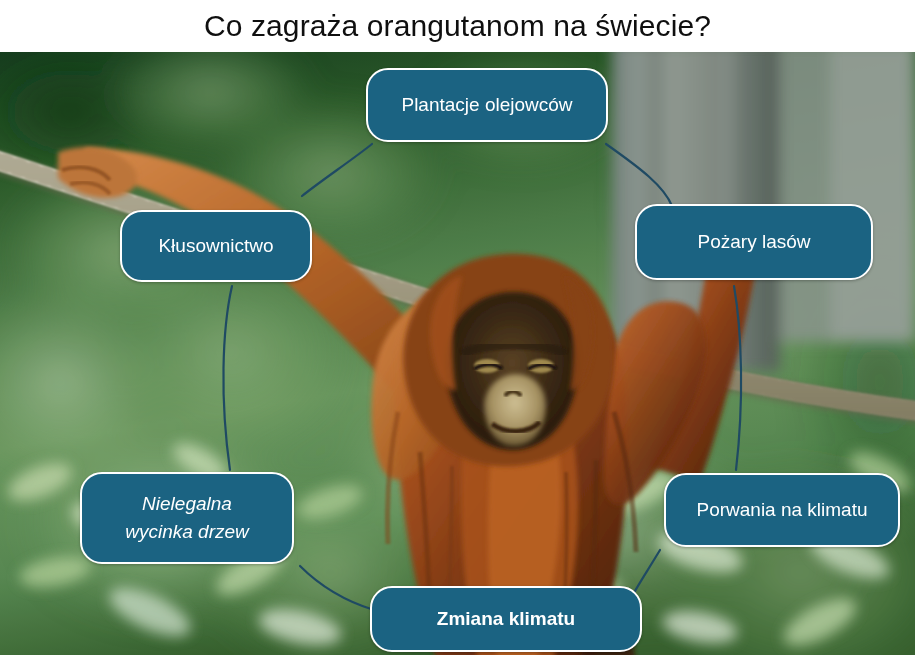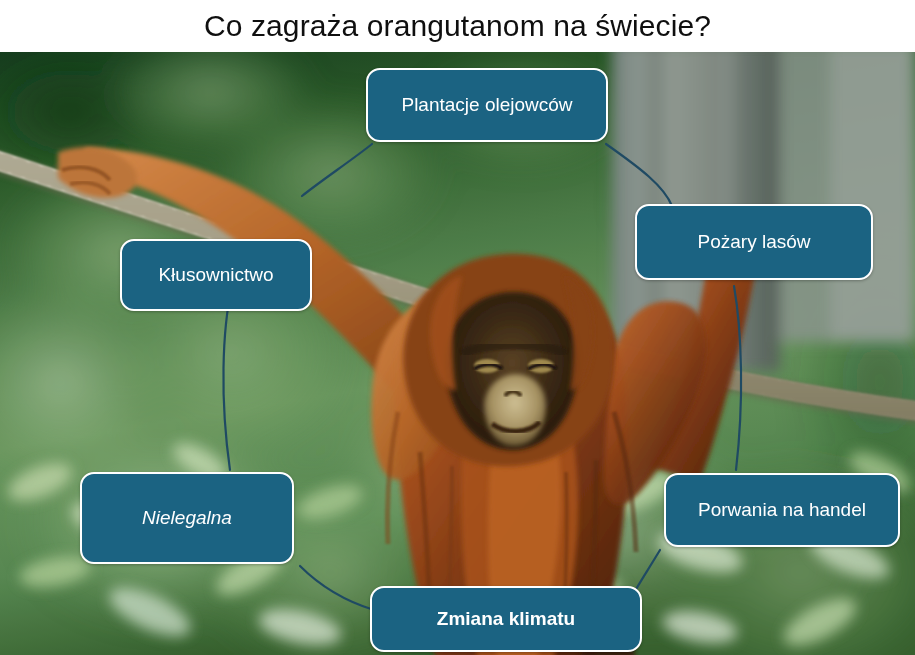--- a/index.html
+++ b/index.html
@@ -58,35 +58,35 @@
     height: 655px;
     pointer-events: none;
   }
 
   
   .callout {
     position: absolute;
     box-sizing: border-box;
     background: #1b6382;
     border: 2.5px solid #ffffff;
-    border-radius: 14px;
+    border-radius: 22px;
     display: flex;
     align-items: center;
     justify-content: center;
     text-align: center;
     color: #ffffff;
     font-size: 19px;
     line-height: 26px;
     padding: 6px 14px;
     box-shadow: 0 1px 3px rgba(0,0,0,0.28);
   }
   .callout .ctext { display: block; width: 100%; }
 
   #callout-plantacje   { left: 366px; top: 68px;  width: 242px; height: 74px; }
-  #callout-klusownictwo{ left: 120px; top: 210px; width: 192px; height: 72px; margin-top: 29px; }
+  #callout-klusownictwo{ left: 120px; top: 210px; width: 192px; height: 72px; }
   #callout-pozary      { left: 635px; top: 204px; width: 238px; height: 76px; }
   #callout-wycinka     { left: 80px;  top: 472px; width: 214px; height: 92px;
                          font-size: 19px; line-height: 28px; font-style: italic; }
   #callout-porwania    { left: 664px; top: 473px; width: 236px; height: 74px; }
   #callout-zmiana      { left: 370px; top: 586px; width: 272px; height: 66px; font-weight: bold; }
 </style>
 </head>
 <body>
 
 <div id="root">
@@ -320,24 +320,25 @@
     <span class="ctext">Kłusownictwo</span>
   </div>
 
   <div class="callout" id="callout-pozary">
     <span class="ctext">Pożary lasów</span>
   </div>
 
   <div class="callout" id="callout-wycinka">
     <span class="ctext">
       <span>Nielegalna</span><br>
+      <span>wycinka drzew</span>
     </span>
   </div>
 
   <div class="callout" id="callout-porwania">
-    <span class="ctext">Porwania na handel</span>
+    <span class="ctext">Porwania na klimatu</span>
   </div>
 
   <div class="callout" id="callout-zmiana">
     <span class="ctext">Zmiana klimatu</span>
   </div>
 
 </div>
 
 </body></html>

